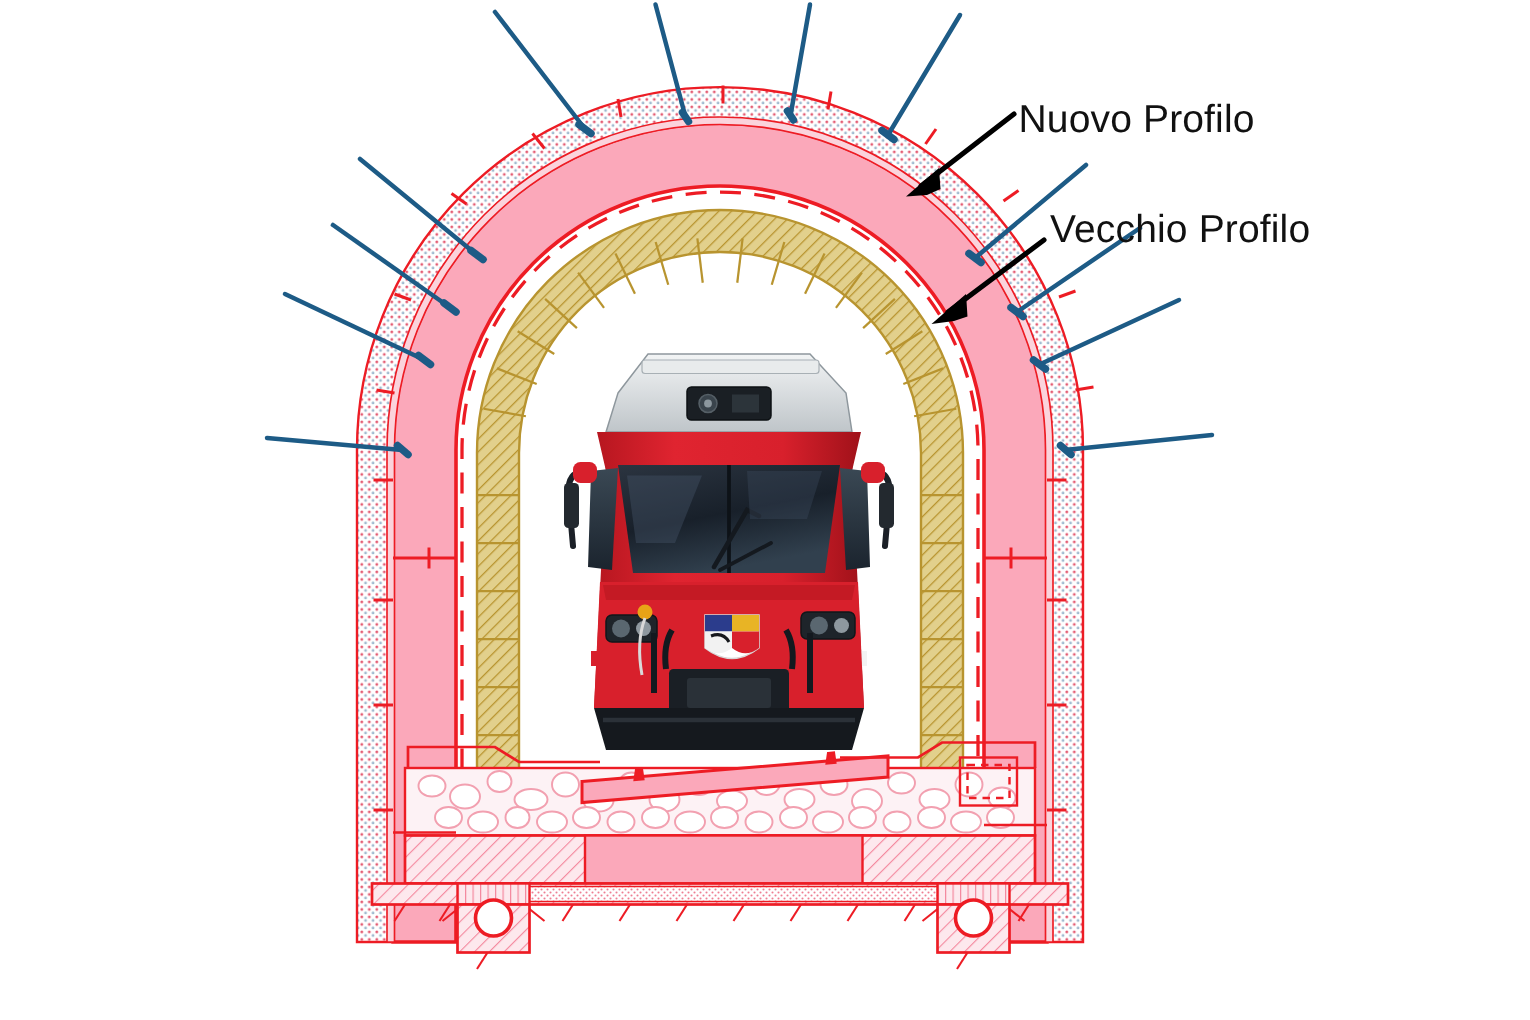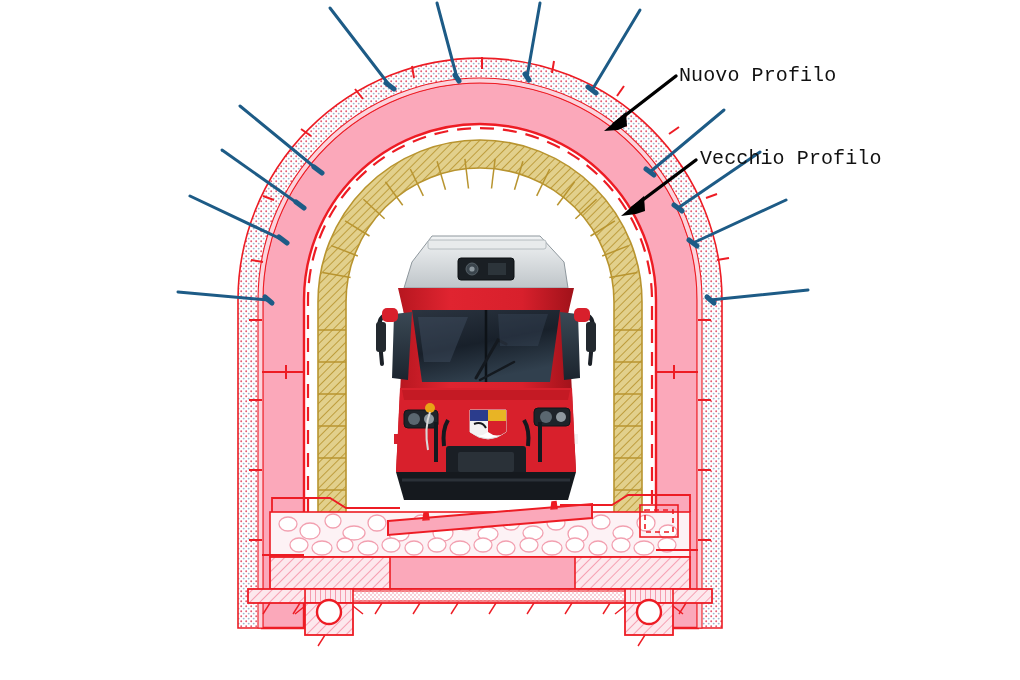--- a/index.html
+++ b/index.html
@@ -2,28 +2,28 @@
 <html><head>
 <meta charset="utf-8">
 <title>Tunnel Cross Section</title>
 <style>
   html,body{margin:0;padding:0;background:#ffffff;}
   body{width:1020px;height:680px;font-family:"DejaVu Sans","Liberation Sans",sans-serif;overflow:hidden;}
   #stage{position:relative;width:1020px;height:680px;background:#fff;}
   #stage svg.layer{position:absolute;left:0;top:0;width:1020px;height:680px;}
   .ann-label{
     position:absolute;
-    font-family:Liberation Mono, monospace;
-    font-size:20px;
+    font-family:Liberation Sans, sans-serif;
+    font-size:26px;
     color:#111111;
     white-space:nowrap;
     letter-spacing:0.1px;
   }
   #lbl-new{left:679px;top:64px;}
-  #lbl-old{left:700px;top:147px;text-align:center;}
+  #lbl-old{left:700px;top:137px;text-align:center;}
   .train-photo{position:absolute;left:372px;top:222px;width:228px;height:292px;}
 </style>
 </head>
 <body>
 
 <div id="stage">
 
   <svg class="layer" viewBox="0 0 1020 680">
     <defs>
 

